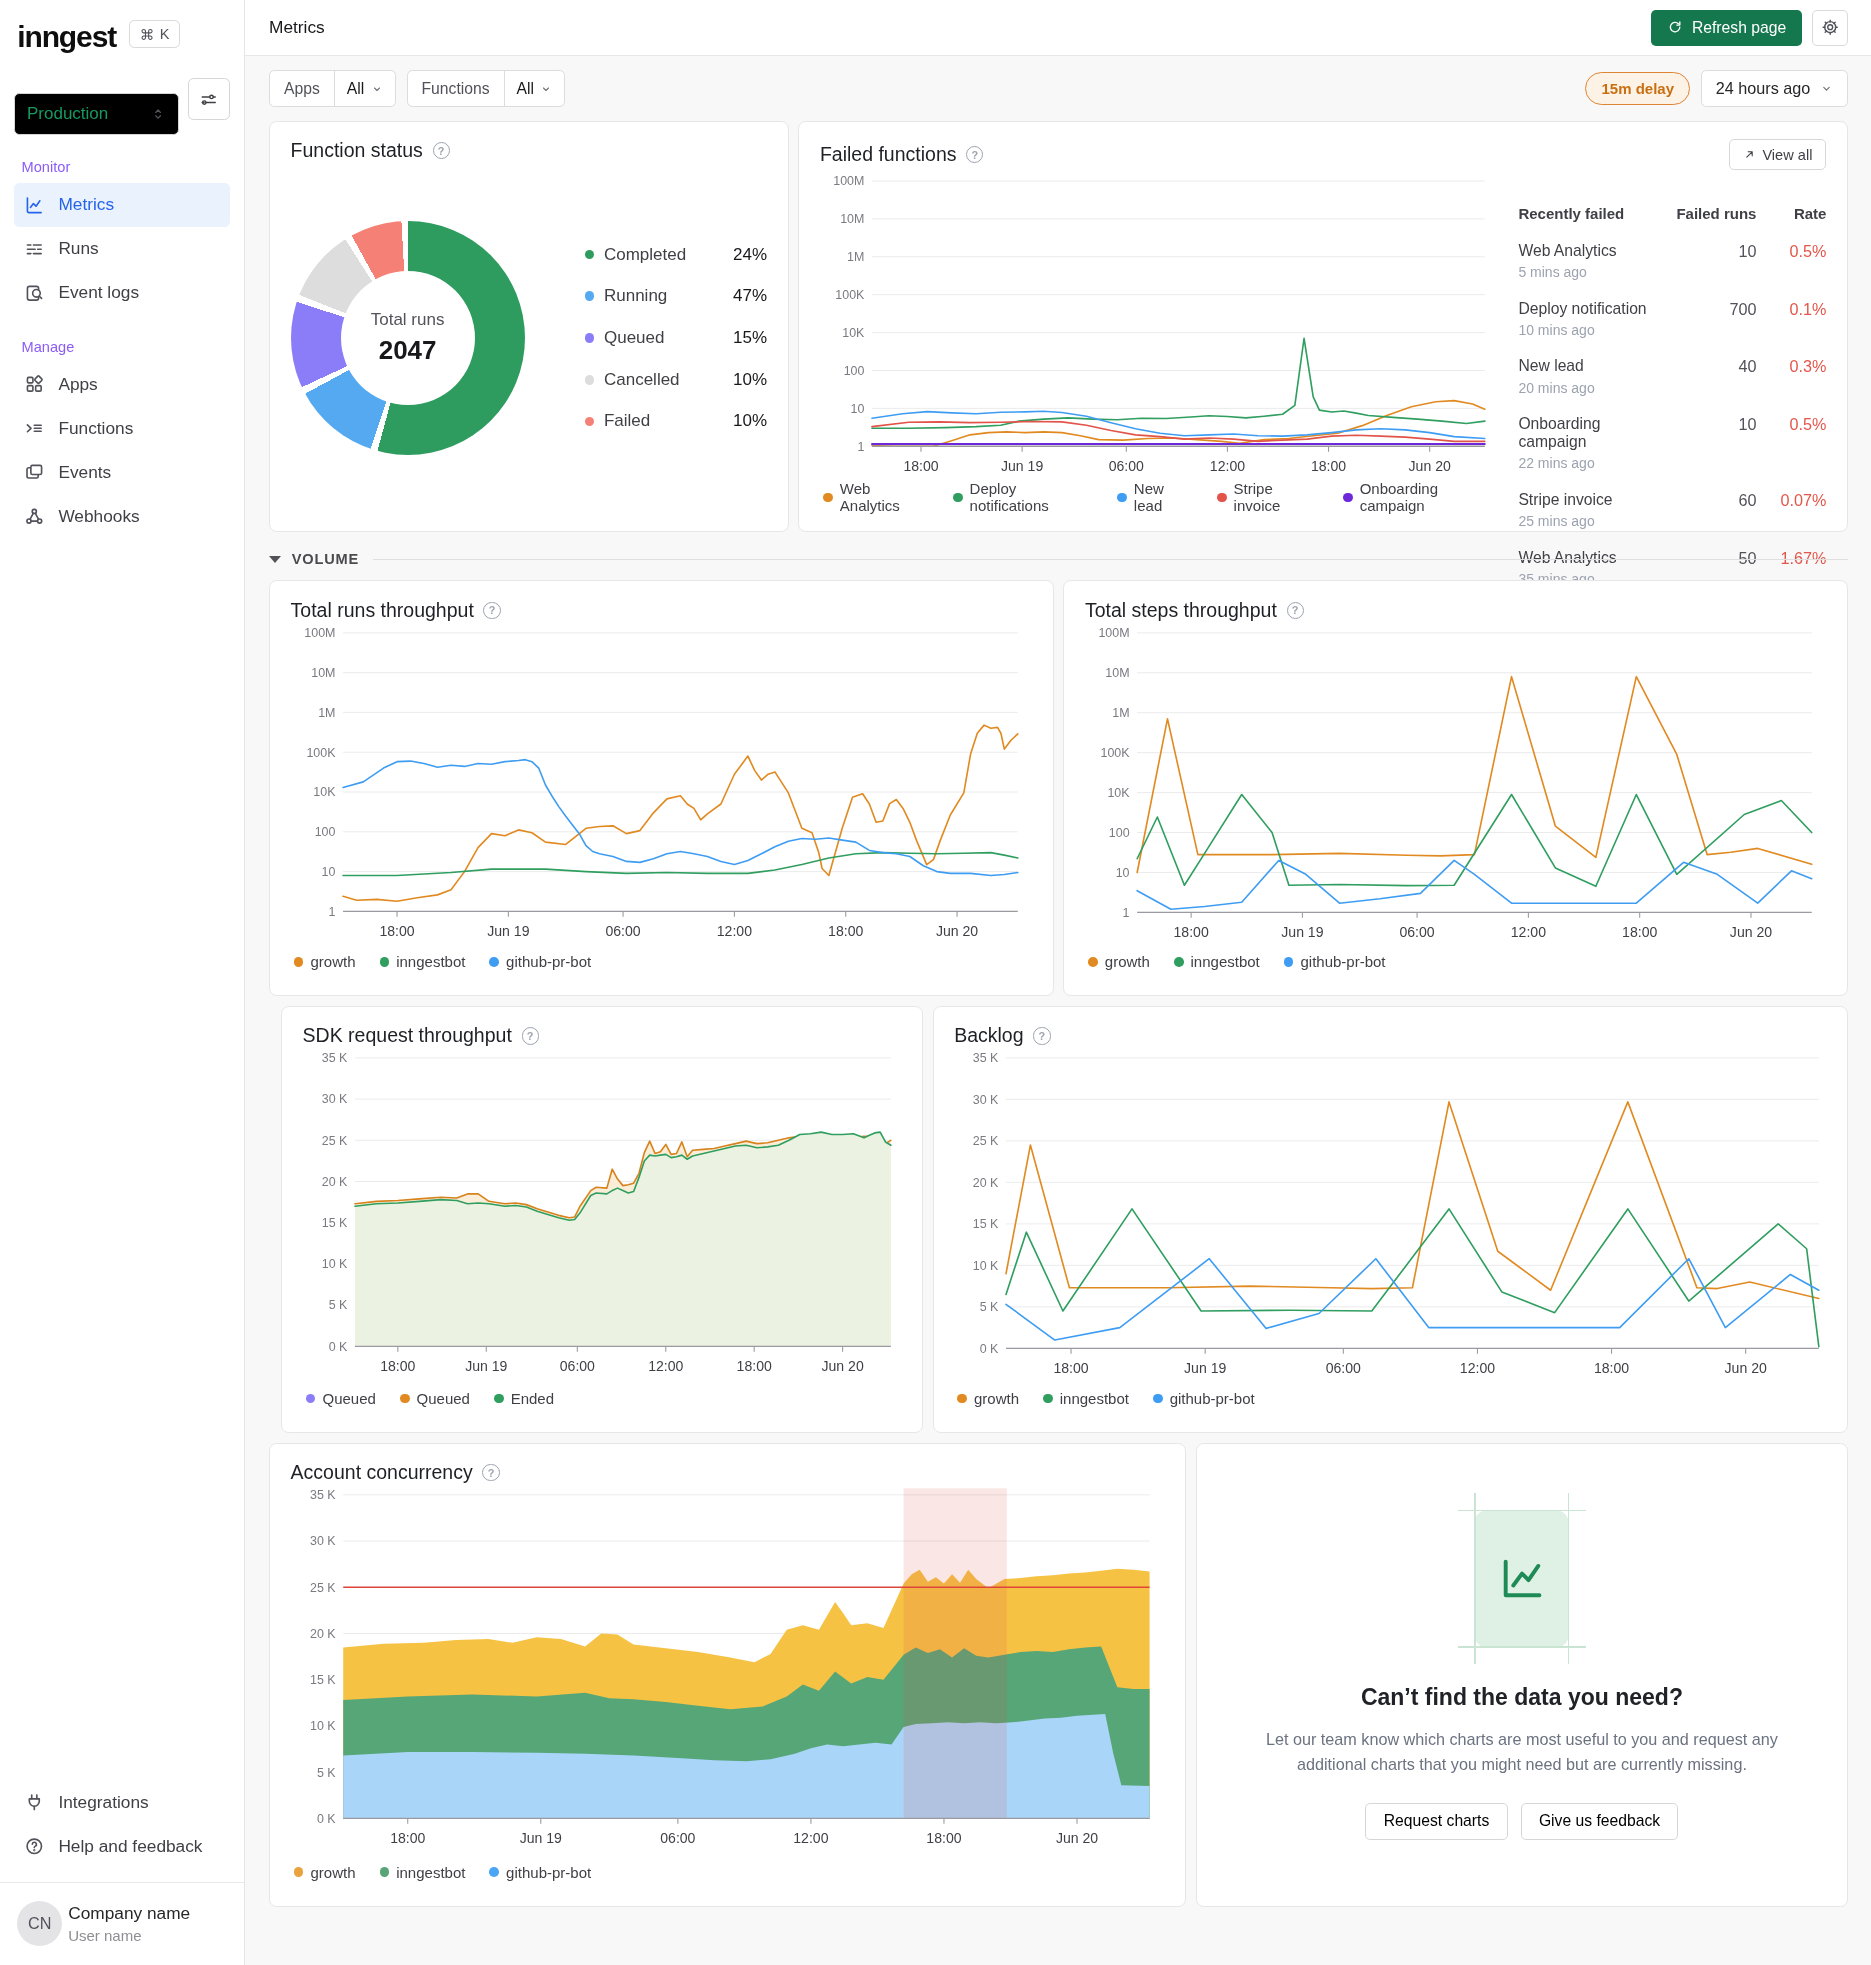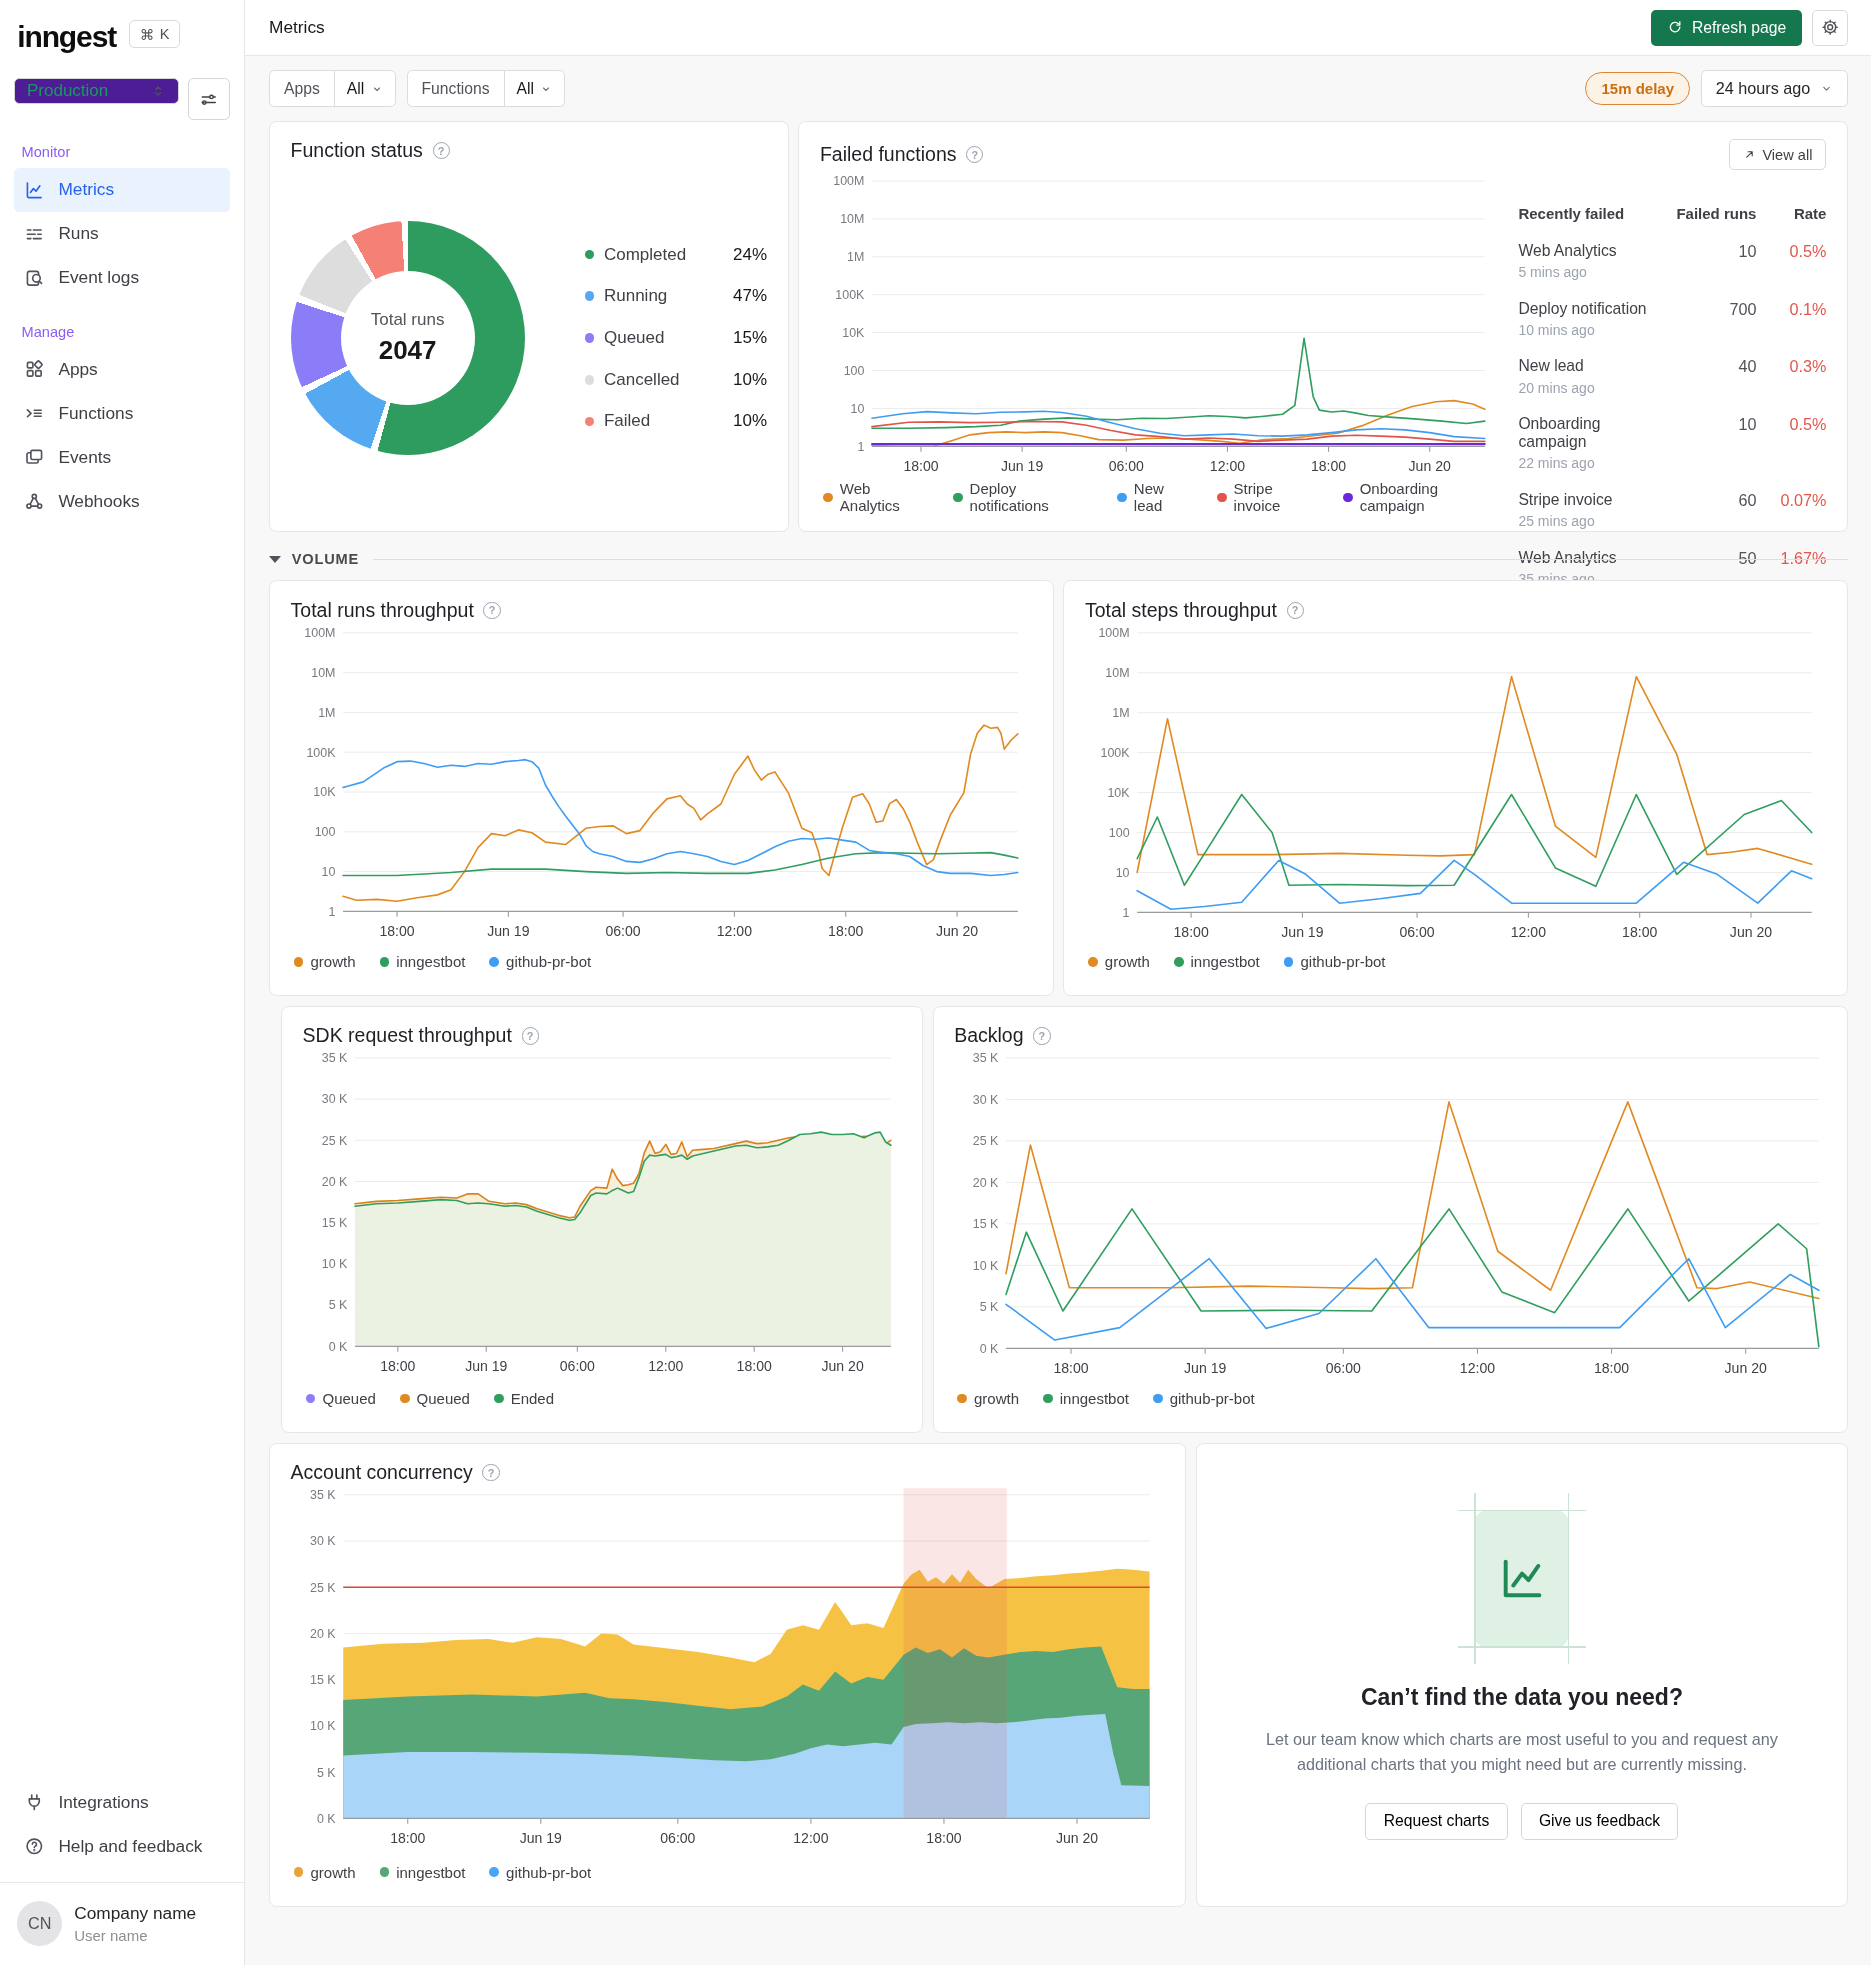--- a/index.html
+++ b/index.html
@@ -5,33 +5,33 @@
   * { margin:0; padding:0; box-sizing:border-box; }
   html,body { width:1872px; background:#EDEDED; font-family:"Liberation Sans", sans-serif; }
   .app { display:flex; width:1872px; height:1965px; background:#F8F8F8; overflow:hidden; }
 
   
   .sidebar { width:245px; background:#FFFFFF; border-right:1.1px solid #E5E5E5; display:flex; flex-direction:column; padding:16.2px 14px 16.2px 14px; flex-shrink:0; }
   .logo-row { display:flex; align-items:flex-start; gap:13px; padding:4.3px 3.2px 3.2px 3.2px; }
   .logo { font-size:30px; font-weight:800; letter-spacing:-1.1px; color:#0E0E0E; }
   .kbd { display:inline-flex; align-items:center; gap:5.4px; border:1.1px solid #D9D9D9; border-radius:5.4px; padding:4.3px 9.7px; font-size:14.6px; color:#52525B; background:#fff; }
   .env-row { display:flex; gap:8.7px; margin-top:20.6px; }
-  .env-select { flex:1; height:26px; border:1.1px solid #D6D6D6; border-radius:5.4px; background:#4c1d95; display:flex; align-items:center; justify-content:space-between; padding:0 12px; font-size:17px; font-weight:500; color:var(--env-green,#169A5F); cursor:pointer; }
+  .env-select { flex:1; height:42px; border:1.1px solid #D6D6D6; border-radius:5.4px; background:#000000; display:flex; align-items:center; justify-content:space-between; padding:0 12px; font-size:17px; font-weight:500; color:var(--env-green,#169A5F); cursor:pointer;margin-top:15px; }
   .env-select svg { width:16.2px; height:16.2px; color:#52525B; }
   .icon-btn { width:42px; height:42px; border:1.1px solid #D6D6D6; border-radius:5.4px; background:#fff; display:flex; align-items:center; justify-content:center; color:#3F3F46; cursor:pointer; }
   .icon-btn svg { width:19.5px; height:19.5px; }
   .nav-section-label { font-size:14.6px; color:#8b5cf6; margin:24px 0 7.6px 7.6px; }
   .nav-item { display:flex; align-items:center; gap:13px; height:44px; border-radius:5.4px; padding:0 9.7px; font-size:17.3px; color:#3F3F46; cursor:pointer; }
   .nav-item .nav-icon { width:21.7px; height:21.7px; display:flex; align-items:center; justify-content:center; color:#52525B; }
   .nav-item .nav-icon svg { width:20.6px; height:20.6px; }
   .nav-item.active { background:#EAF2FD; color:var(--active-blue,#2563EB); }
   .nav-item.active .nav-icon { color:var(--active-blue,#2563EB); }
   .sidebar-bottom { margin-top:auto; }
   .sidebar-divider { height:1.1px; background:#E8E8E8; margin:14px -14px 14px -14px; }
-  .profile-row { display:flex; align-items:center; gap:12px; padding:3.2px 3.2px; cursor:pointer; }
+  .profile-row { display:flex; align-items:center; gap:6px; padding:3.2px 3.2px; cursor:pointer; }
   .avatar { width:45px; height:45px; border-radius:50%; background:#E4E4E7; color:#52525B; font-size:16.2px; display:flex; align-items:center; justify-content:center; }
   .profile-name { font-size:17.3px; color:#27272A; }
   .profile-sub { font-size:15px; color:#8E8E93; margin-top:3.2px; }
 
   
   main { flex:1; display:flex; flex-direction:column; min-width:0; }
   .topbar { height:56px; background:#fff; border-bottom:1.1px solid #E8E8E8; display:flex; align-items:center; padding:0 24px; flex-shrink:0; }
   .page-title { font-size:17.3px; font-weight:500; color:#18181B; }
   .topbar-actions { margin-left:auto; display:flex; gap:9.7px; align-items:center; }
   .refresh-btn { height:36px; background:var(--accent,#14774E); color:#fff; border:none; border-radius:4.9px; font-size:15.7px; font-family:inherit; display:flex; align-items:center; gap:8.7px; padding:0 16.2px; cursor:pointer; }

